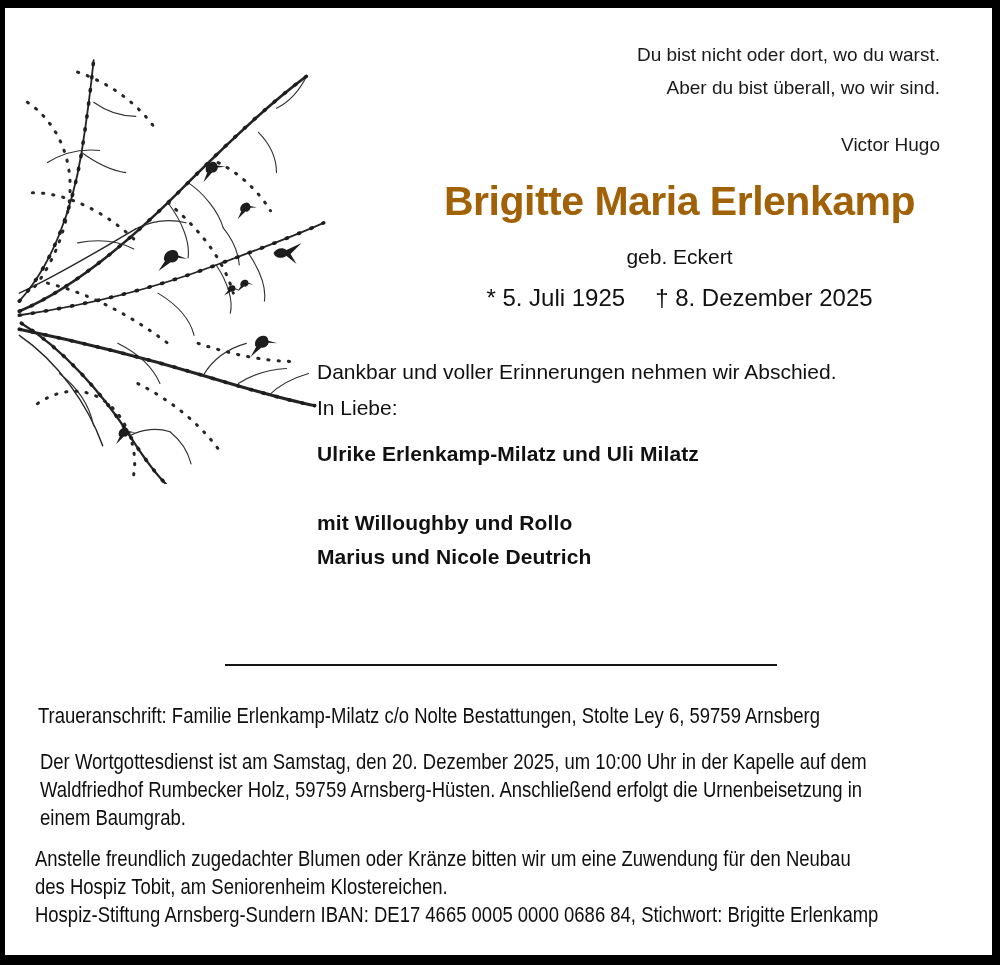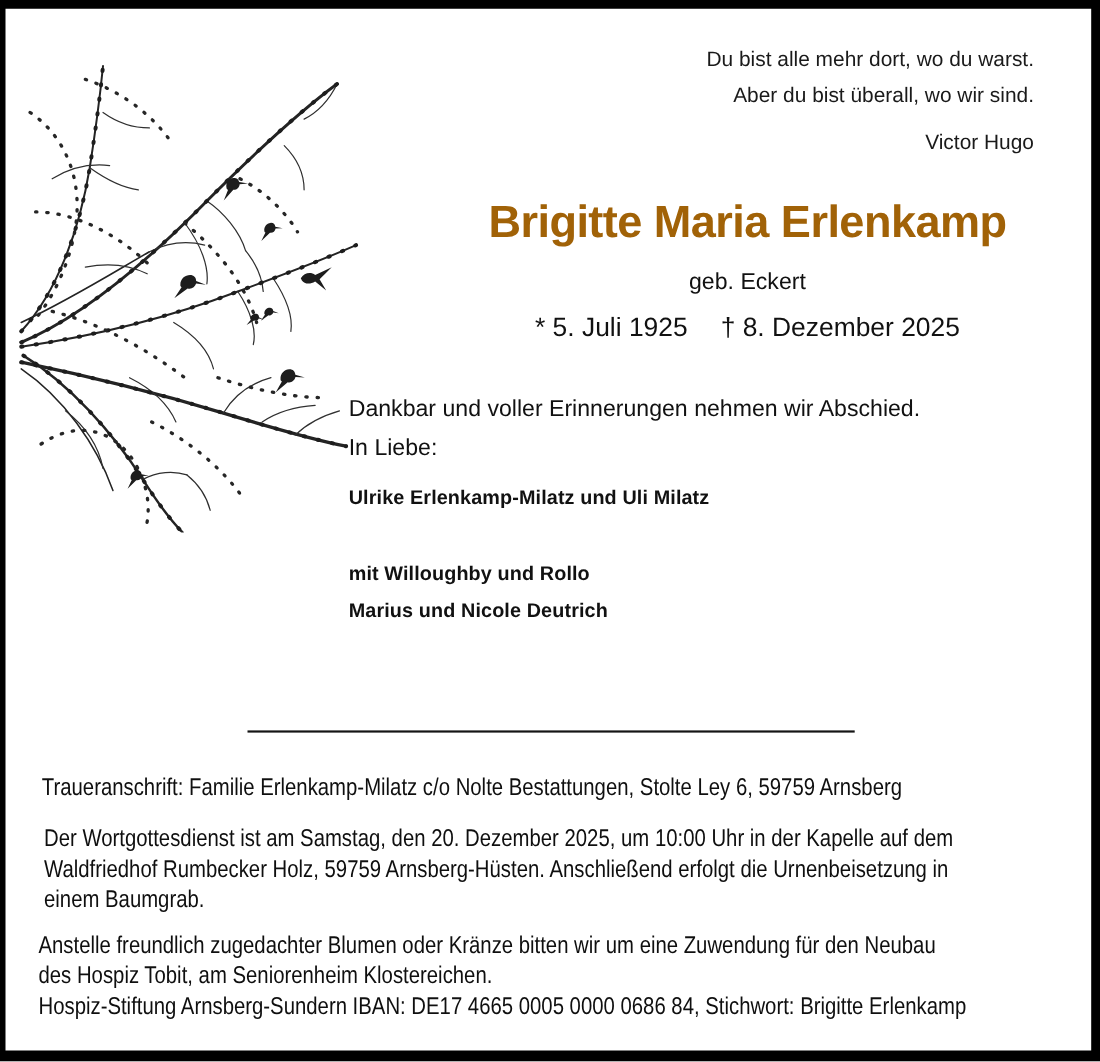--- a/index.html
+++ b/index.html
@@ -21,35 +21,35 @@
 
   
   .quote {
     top: 30px; right: 52px;
     text-align: right;
     font-size: 19px;
     line-height: 33px;
     color: #1a1a1a;
     white-space: nowrap;
   }
-  .quote .attribution { margin-top: 9px; }
+  .quote .attribution { margin-top: 24px; }
 
   
   .center-line { left: 362px; right: 0; text-align: center; white-space: nowrap; }
   .deceased-name { top: 170px; font-size: 41px; font-weight: bold; letter-spacing: -0.5px; color: #a16207; }
   .maiden-name   { top: 237px; font-size: 21px; }
   .life-dates    { top: 276px; font-size: 24px; }
   .life-dates .death { margin-left: 30px; }
 
   
   .farewell { left: 312px; top: 352px; width: 620px; height: 260px; }
   .farewell .row { position: absolute; left: 0; white-space: nowrap; }
   .intro    { top: 0;    font-size: 21px; }
   .in-love  { top: 36px; font-size: 21px; }
-  .m-bold   { font-size: 18px; font-weight: bold; letter-spacing: 0.1px; }
+  .m-bold   { font-size: 21px; font-weight: bold; letter-spacing: 0.1px; }
   .m-reg    { font-size: 21px; }
   .m0 { top: 82px; }
   .m1 { top: 119px; }
   .m2 { top: 151px; }
   .m3 { top: 185px; }
   .m4 { top: 222px; }
 
   
   .divider {
     left: 220px; top: 656px;
@@ -139,21 +139,21 @@
       <path transform="translate(222,236) scale(0.62)" d="M0,9 C0,4 4,1 8,1 C11,1 13,3 13,6 L21,9 13,8 C12,11 9,13 6,12 L-5,20 1,11 C0,10 0,10 0,9 Z"></path>
       <path transform="translate(210,241) scale(0.58) rotate(6)" d="M0,9 C0,4 4,1 8,1 C11,1 13,3 13,6 L21,9 13,8 C12,11 9,13 6,12 L-5,20 1,11 C0,10 0,10 0,9 Z"></path>
       <path transform="translate(236,292) scale(1.05) rotate(-4)" d="M0,9 C0,4 4,1 8,1 C11,1 13,3 13,6 L21,9 13,8 C12,11 9,13 6,12 L-5,20 1,11 C0,10 0,10 0,9 Z"></path>
       <path transform="translate(100,384) scale(0.8) rotate(-8)" d="M0,9 C0,4 4,1 8,1 C11,1 13,3 13,6 L21,9 13,8 C12,11 9,13 6,12 L-5,20 1,11 C0,10 0,10 0,9 Z"></path>
 
       <path transform="translate(255,200)" d="M0,10 C3,5 9,4 13,7 L28,0 17,11 L23,21 13,13 C8,16 3,15 1,12 Z"></path>
     </g>
   </svg>
 
   <div class="abs quote">
-    <div>Du bist alle mehr dort, wo du warst.</div>
+    <div>Du bist nicht oder dort, wo du warst.</div>
     <div>Aber du bist überall, wo wir sind.</div>
     <div class="attribution">Victor Hugo</div>
   </div>
 
   <div class="abs center-line deceased-name">Brigitte Maria Erlenkamp</div>
   <div class="abs center-line maiden-name">geb. Eckert</div>
   <div class="abs center-line life-dates">
     <span class="birth">* 5. Juli 1925</span><span class="death">† 8. Dezember 2025</span>
   </div>
 

